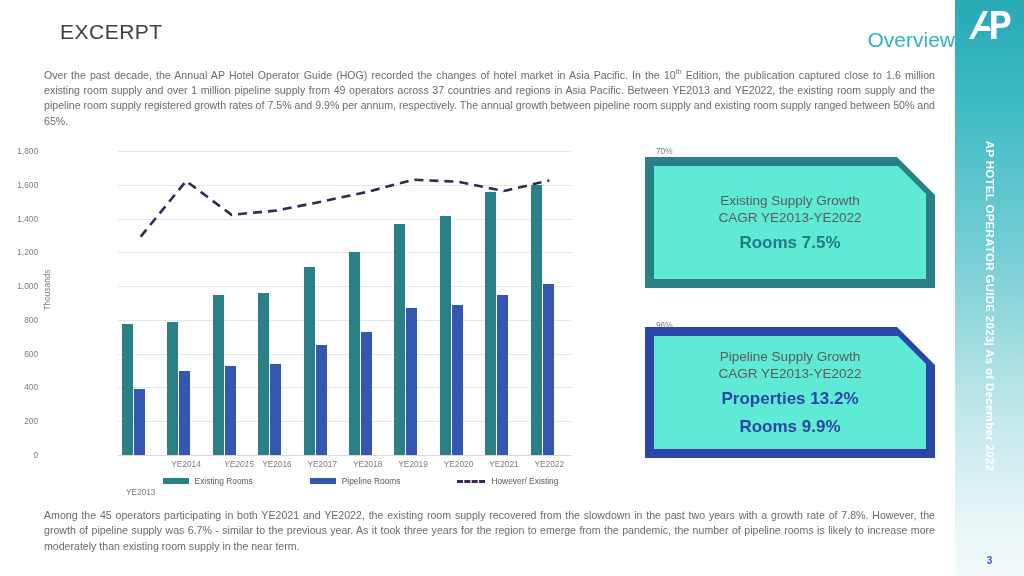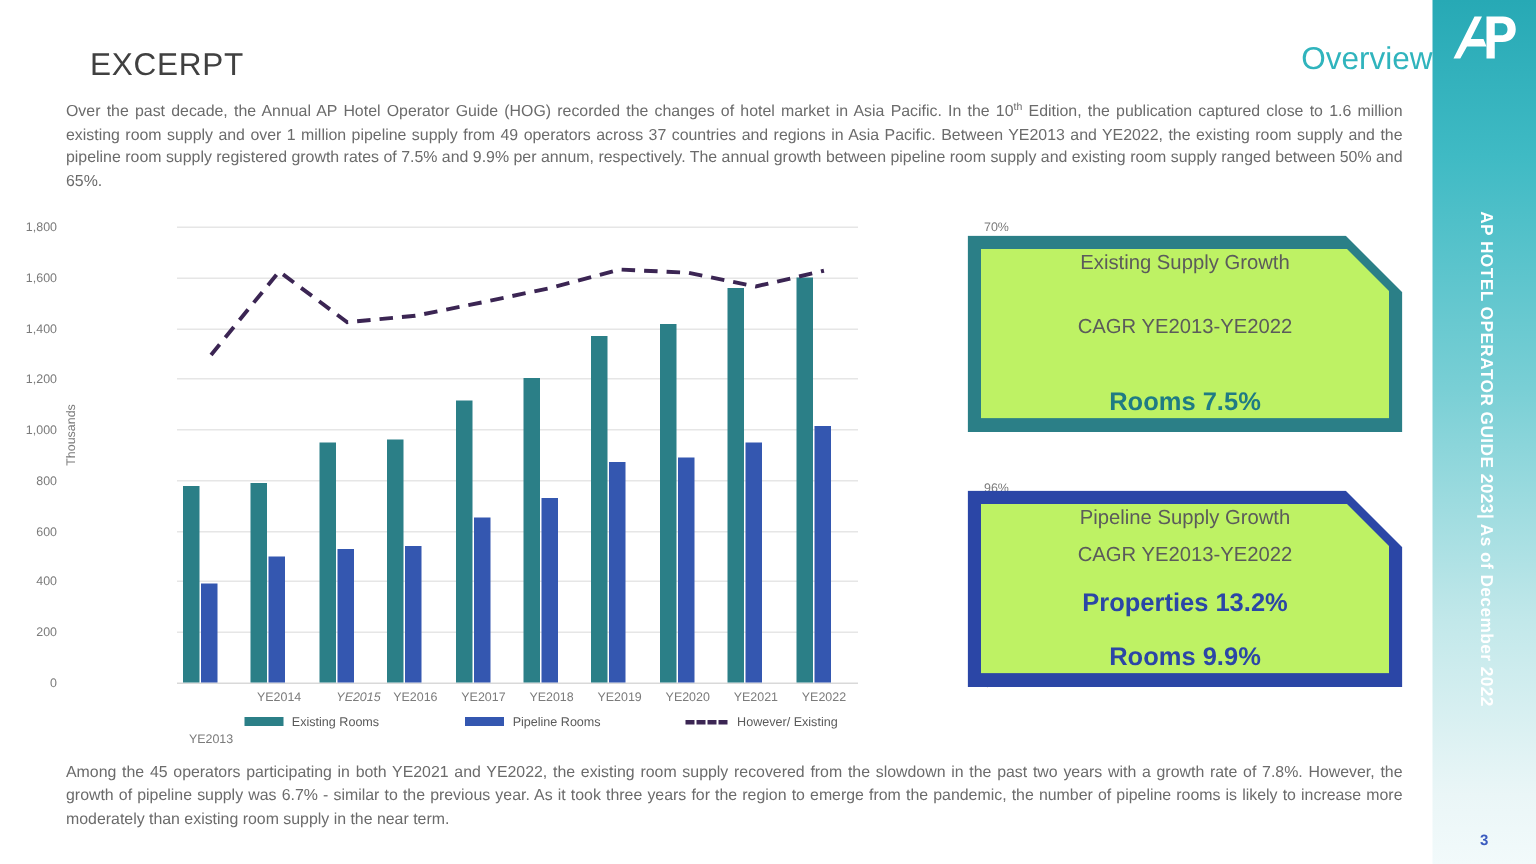--- a/index.html
+++ b/index.html
@@ -10,21 +10,21 @@
     background:linear-gradient(180deg,#27a9b5 0%,#3fbac4 18%,#79cfd5 45%,#c2e8ea 72%,#eaf6f7 92%,#f2fafb 100%);
     overflow:hidden;}
   #logo{position:absolute;left:12px;top:6px;width:44px;height:40px;}
   #sidebar-vtext{position:absolute;left:50%;top:300px;transform:translateX(-50%) rotate(90deg);
     transform-origin:center center;white-space:nowrap;color:#ffffff;font-size:11.5px;font-weight:bold;
     letter-spacing:0.3px;}
   #page-number{position:absolute;bottom:10px;left:0;width:69px;text-align:center;color:#3a5bbf;
     font-size:10px;font-weight:bold;}
 
   
-  #excerpt{position:absolute;left:60px;top:32px;font-size:21px;color:#404040;letter-spacing:0.5px;}
+  #excerpt{position:absolute;left:60px;top:20px;font-size:21px;color:#404040;letter-spacing:0.5px;}
   #overview{position:absolute;left:0;top:28px;width:955px;text-align:right;font-size:21px;color:#30b4bd;}
 
   
   .para{position:absolute;left:44px;width:891px;font-size:10.6px;line-height:15.4px;color:#6b6b6b;
     text-align:justify;}
   #intro{top:64px;}
   #outro{top:508px;}
   .para sup{font-size:7px;vertical-align:super;}
 
   
@@ -50,25 +50,25 @@
   .leg{display:flex;align-items:center;gap:6px;padding-left:31px;}
   .swatch{width:26px;height:6px;display:inline-block;}
   .swatch.teal{background:#2b7f87;}
   .swatch.blue{background:#3457b0;}
   .swatch.dash{height:0;border-top:3px dashed #3b2553;width:28px;}
 
   
   .callout{position:absolute;left:645px;width:290px;}
   .callout .frame{position:relative;width:290px;height:131px;
     clip-path:polygon(0 0, 252px 0, 290px 38px, 290px 131px, 0 131px);}
-  .callout .inner{position:absolute;left:9px;top:9px;width:272px;height:113px;background:#bef264;
+  .callout .inner{position:absolute;left:9px;top:9px;width:272px;height:113px;background:#5eead4;
     clip-path:polygon(0 0, 244px 0, 272px 28px, 272px 113px, 0 113px);
-    display:flex;flex-direction:column;align-items:center;justify-content:space-between;}
+    display:flex;flex-direction:column;align-items:center;justify-content:center;}
   #callout-existing .frame{background:#2b7f87;}
-  #callout-pipeline .frame{background:#2b46a6;}
+  #callout-pipeline .frame{background:#2b46a6;padding-left:27px;}
   #callout-existing{top:157px;}
   #callout-pipeline{top:327px;}
   .c-title{font-size:13.5px;color:#5b5b5b;line-height:17px;text-align:center;}
   .c-big{font-size:17px;font-weight:bold;line-height:22px;text-align:center;margin-top:6px;}
   #callout-existing .c-big{color:#1f7b84;}
   #callout-pipeline .c-big{color:#2b46a6;}
 </style>
 </head>
 <body>
 

